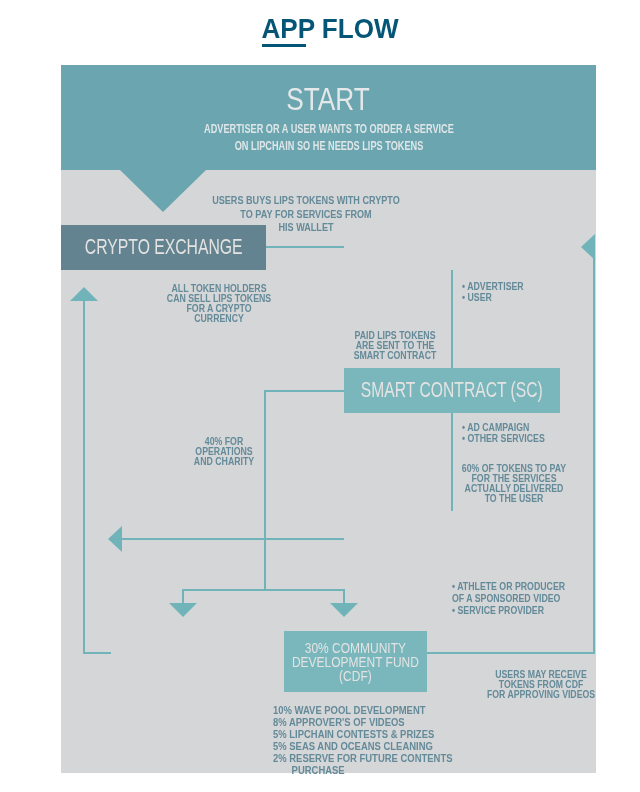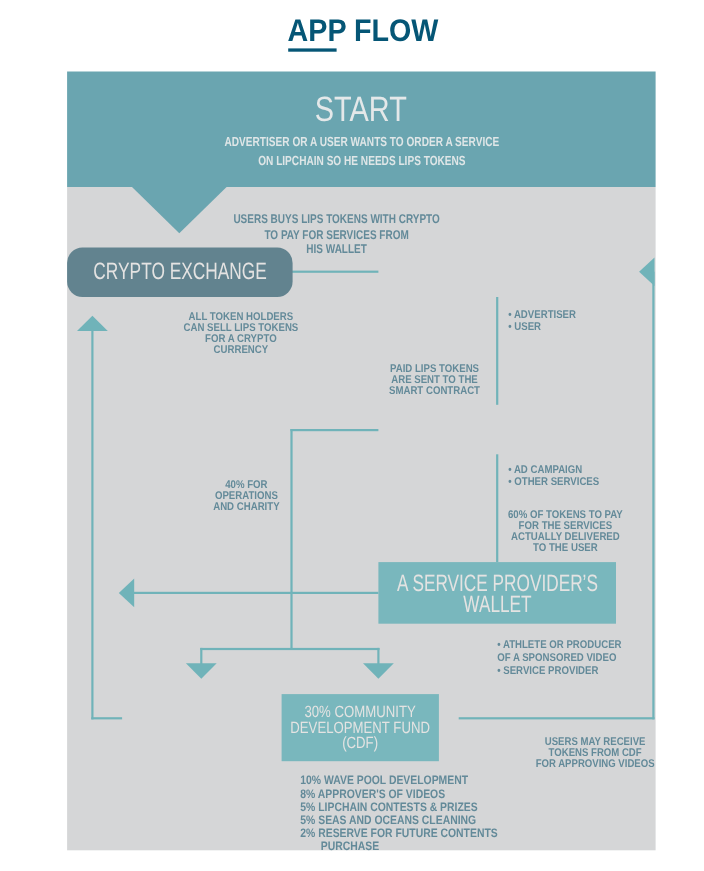--- a/index.html
+++ b/index.html
@@ -46,31 +46,31 @@
   .nt-sixty{left:514px;top:464px;font-size:10.2px;line-height:9.85px;transform:translateX(-50%) scaleX(0.86);}
   .nt-cdfrec{left:541px;top:670px;font-size:10.2px;line-height:9.85px;transform:translateX(-50%) scaleX(0.855);}
   .bl{text-align:left;transform-origin:left top;}
   .bl-wallet{left:462px;top:281px;font-size:10.2px;line-height:11.4px;transform:scaleX(0.86);}
   .bl-sc{left:462px;top:422px;font-size:10.2px;line-height:11.4px;transform:scaleX(0.86);}
   .bl-prov{left:452px;top:581px;font-size:10.2px;line-height:11.9px;transform:scaleX(0.86);}
   .bl-cdf{left:273px;top:703.5px;font-size:11.2px;line-height:12.1px;transform:scaleX(0.845);}
   .bl-cdf .indent{padding-left:22px;}
 
   
-  .bx-crypto{left:61px;top:225px;width:205px;height:45px;font-size:21.5px;border-radius:14px;}
+  .bx-crypto{left:61px;top:225px;width:205px;height:45px;font-size:21.5px;}
   .bx-crypto > div{transform:scaleX(0.732);}
   .bx-wallet{left:344px;top:225px;width:216px;height:45px;font-size:21.5px;}
   .bx-wallet > div{transform:scaleX(0.737);}
   .bx-sc{left:344px;top:368px;width:216px;height:45px;font-size:21.5px;}
   .bx-sc > div{transform:scaleX(0.729);}
   .bx-provider{left:344px;top:511px;width:216px;height:56px;font-size:21.5px;line-height:19px;padding-top:1px;}
   .bx-provider > div{transform:scaleX(0.729);}
   .bx-appdev{left:111px;top:631px;width:142px;height:61px;font-size:14.8px;line-height:14px;}
   .bx-appdev > div{transform:scaleX(0.81);}
-  .bx-cdf{left:256px;top:631px;width:143px;height:61px;font-size:14.8px;line-height:14px;}
+  .bx-cdf{left:284px;top:631px;width:143px;height:61px;font-size:14.8px;line-height:14px;}
   .bx-cdf > div{transform:scaleX(0.81);}
 </style>
 </head>
 <body>
 
 <div id="page">
   <div class="title">APP FLOW</div>
   <div class="title-underline"></div>
 
   <div class="panel"></div>
@@ -112,27 +112,24 @@
     <div>USERS BUYS LIPS TOKENS WITH CRYPTO</div>
     <div>TO PAY FOR SERVICES FROM</div>
     <div>HIS WALLET</div>
   </div>
 
   <div class="box slate bx-crypto">
     <div>CRYPTO EXCHANGE</div>
   </div>
 
 
+  <div class="box teal bx-sc">
+    <div>SMART CONTRACT (SC)</div>
+  </div>
 
-  <div class="box teal bx-provider">
-    <div>
-      <div>A SERVICE PROVIDER’S</div>
-      <div>WALLET</div>
-    </div>
-  </div>
 
 
   <div class="box teal bx-cdf">
     <div>
       <div>30% COMMUNITY</div>
       <div>DEVELOPMENT FUND</div>
       <div>(CDF)</div>
     </div>
   </div>
 

